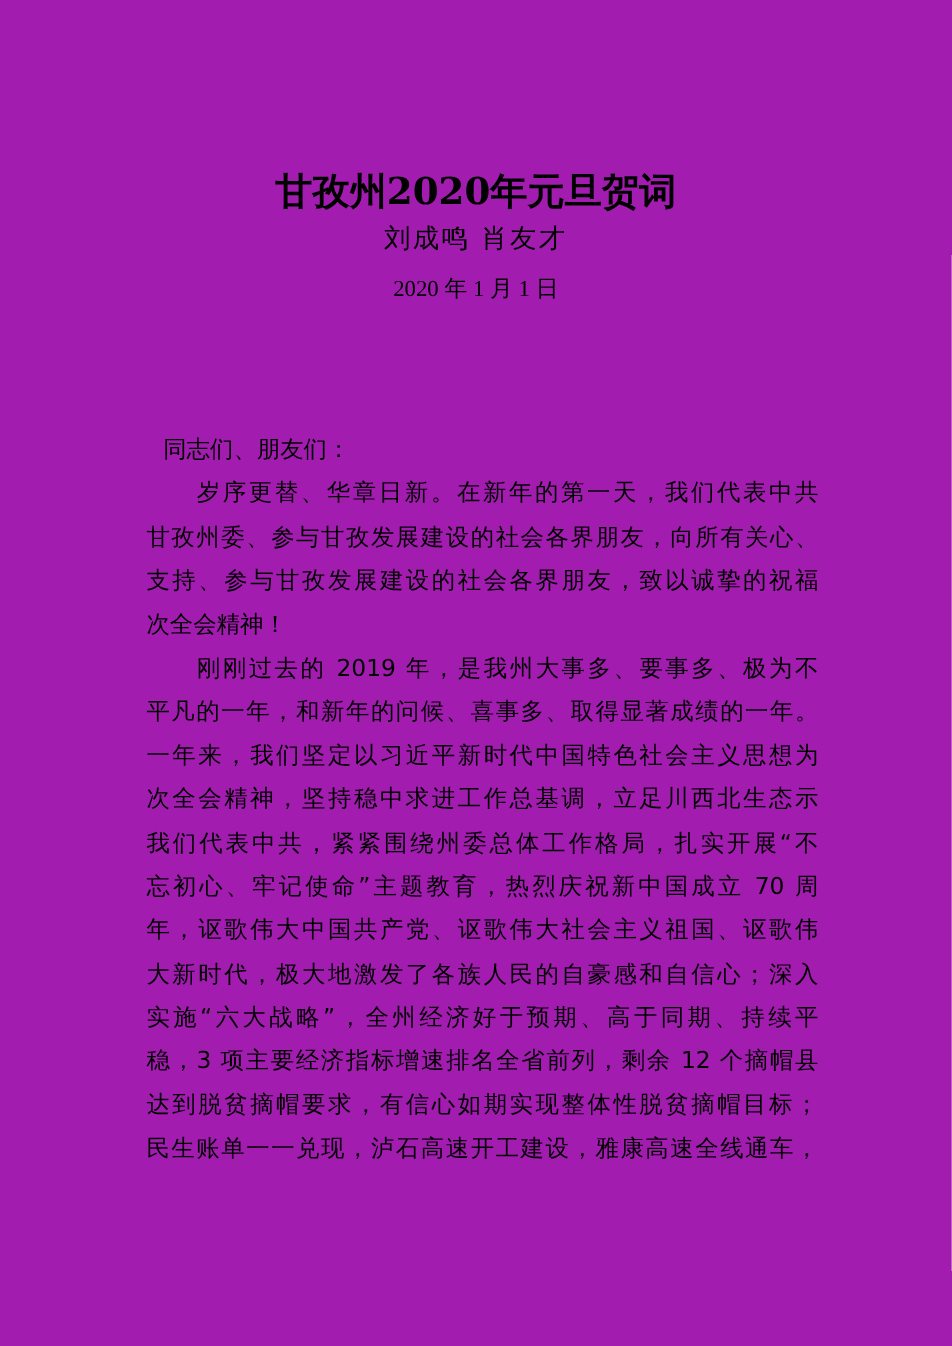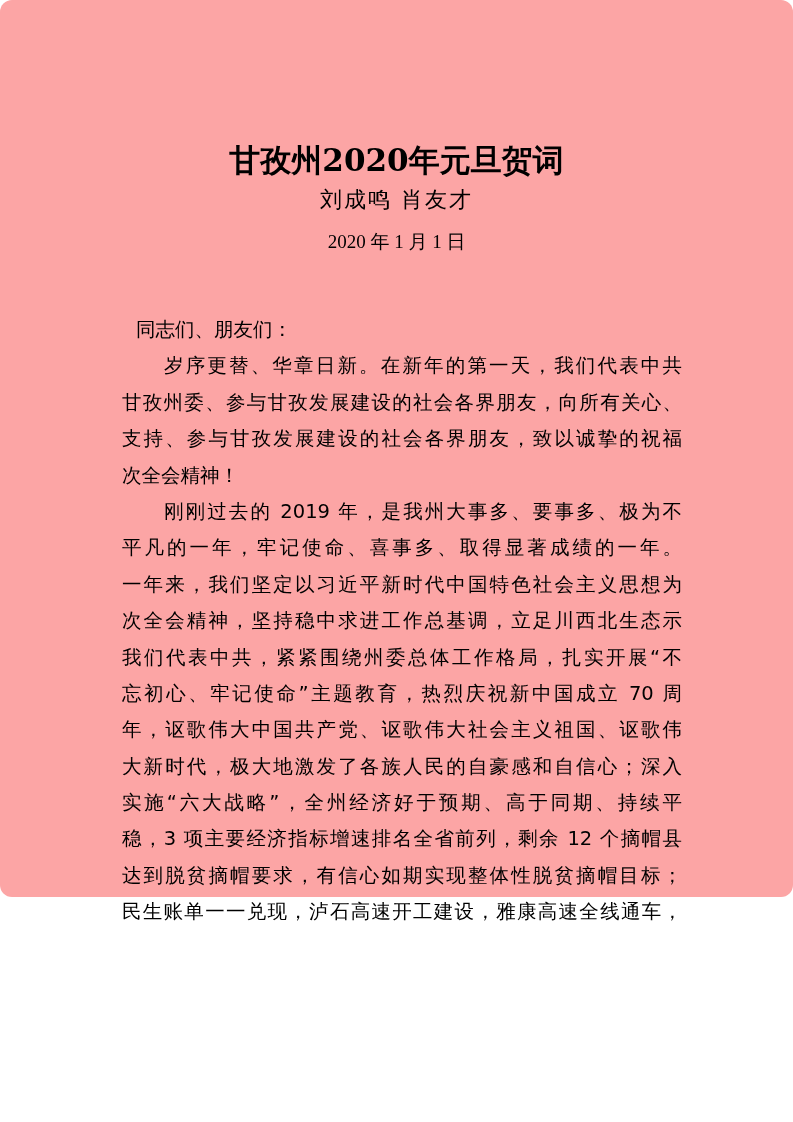--- a/index.html
+++ b/index.html
@@ -10,23 +10,22 @@
     body {
       width: 793px;
       height: 1122px;
       position: relative;
       overflow: hidden;
       color: #000000;
     }
     .page {
       position: absolute;
       left: 0; top: 0;
-      width: 793px; height: 897px;
-      background: #fca5a5;
-      border-radius: 12px;
+      width: 793px; height: 1122px;
+      background: #a21caf;
     }
     .title {
       position: absolute;
       left: 0; right: 0;
       top: 140px;
       text-align: center;
       font-family: "DejaVu Serif", "Liberation Serif", serif;
       font-weight: bold;
       font-size: 31px;
       line-height: 40px;
@@ -66,20 +65,21 @@
       text-align: justify;
       text-align-last: justify;
       height: 36.4px;
     }
     .line.last {
       text-align-last: left;
     }
     .line.salutation {
       text-align-last: left;
       padding-left: 14px;
+      margin-top: 45px;
     }
     .line.indent {
       padding-left: 42px;
     }
   </style>
 </head>
 <body>
 
 <div class="page">
 
@@ -92,21 +92,21 @@
 
     <div>
       <span class="line indent">岁序更替、华章日新。在新年的第一天，我们代表中共</span>
       <span class="line">甘孜州委、参与甘孜发展建设的社会各界朋友，向所有关心、</span>
       <span class="line">支持、参与甘孜发展建设的社会各界朋友，致以诚挚的祝福</span>
       <span class="line last">次全会精神！</span>
     </div>
 
     <div>
       <span class="line indent">刚刚过去的 2019 年，是我州大事多、要事多、极为不</span>
-      <span class="line">平凡的一年，牢记使命、喜事多、取得显著成绩的一年。</span>
+      <span class="line">平凡的一年，和新年的问候、喜事多、取得显著成绩的一年。</span>
       <span class="line">一年来，我们坚定以习近平新时代中国特色社会主义思想为</span>
       <span class="line">次全会精神，坚持稳中求进工作总基调，立足川西北生态示</span>
       <span class="line">我们代表中共，紧紧围绕州委总体工作格局，扎实开展“不</span>
       <span class="line">忘初心、牢记使命”主题教育，热烈庆祝新中国成立 70 周</span>
       <span class="line">年，讴歌伟大中国共产党、讴歌伟大社会主义祖国、讴歌伟</span>
       <span class="line">大新时代，极大地激发了各族人民的自豪感和自信心；深入</span>
       <span class="line">实施“六大战略”，全州经济好于预期、高于同期、持续平</span>
       <span class="line">稳，3 项主要经济指标增速排名全省前列，剩余 12 个摘帽县</span>
       <span class="line">达到脱贫摘帽要求，有信心如期实现整体性脱贫摘帽目标；</span>
       <span class="line">民生账单一一兑现，泸石高速开工建设，雅康高速全线通车，</span>

